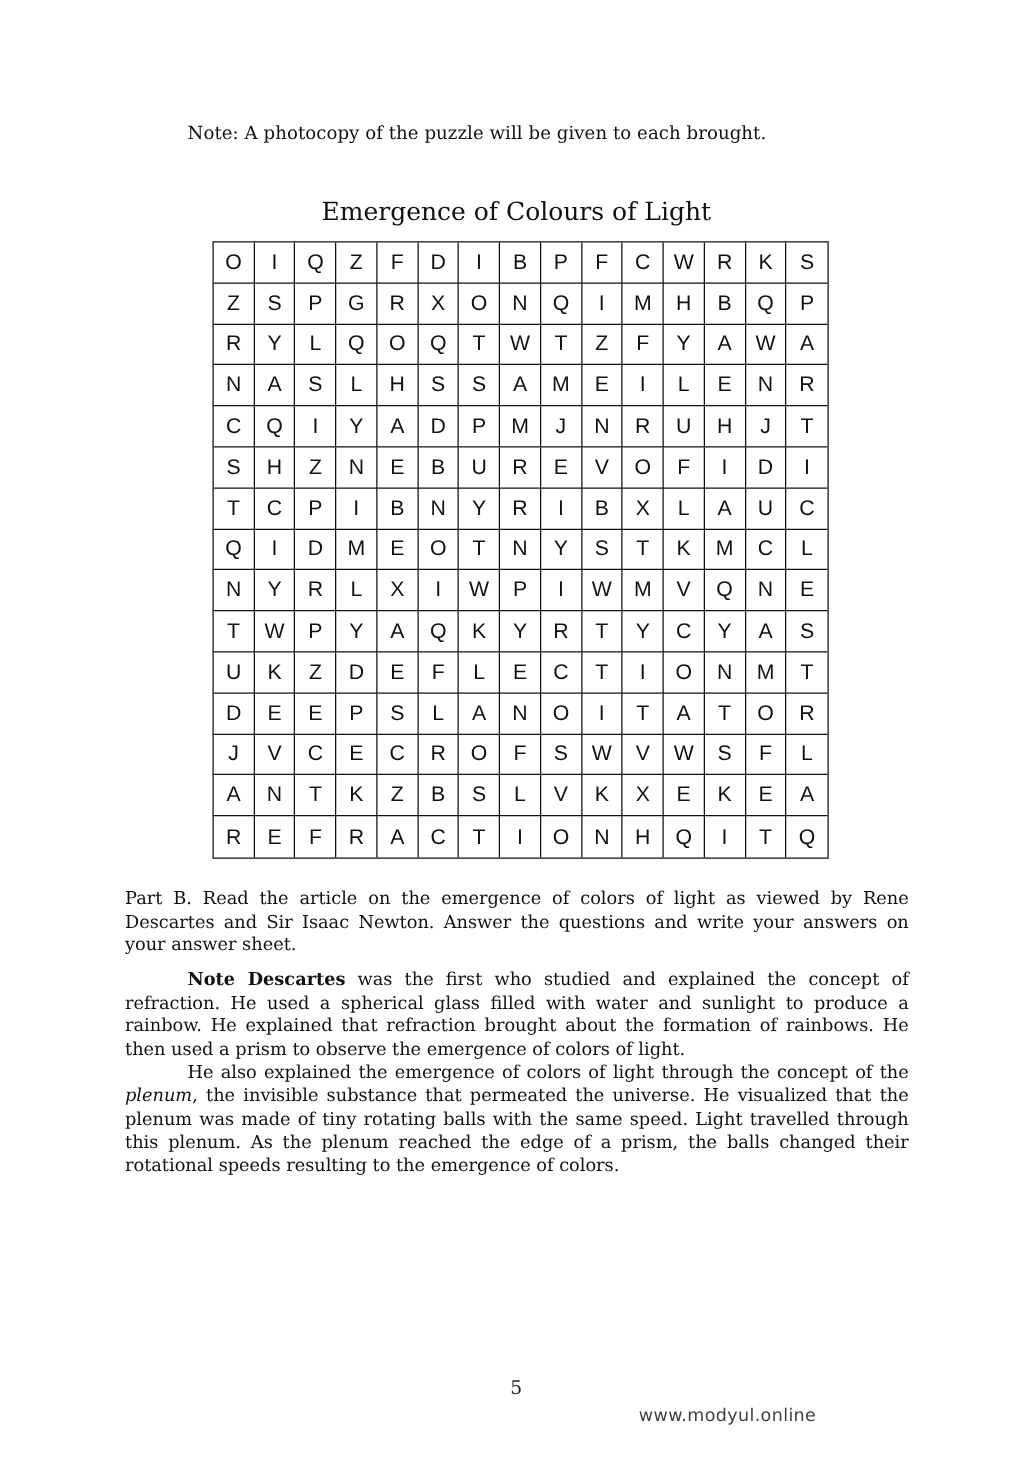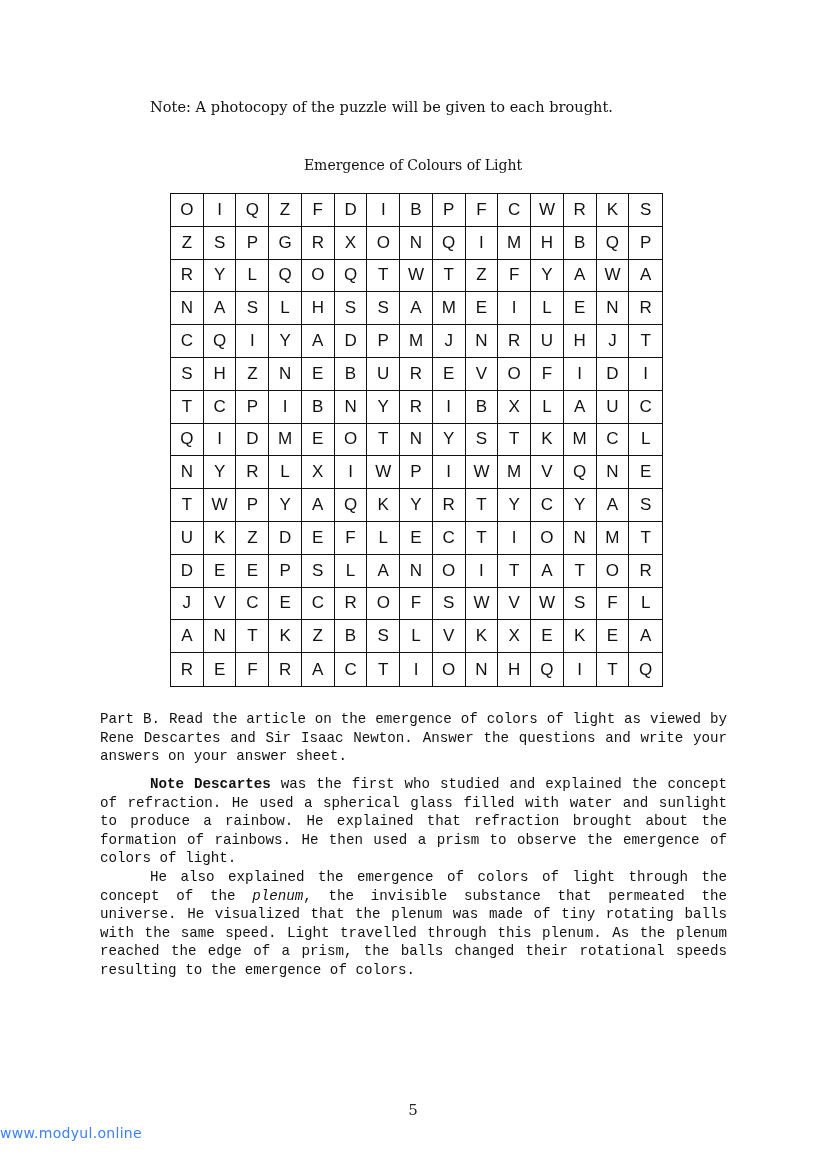--- a/index.html
+++ b/index.html
@@ -1,38 +1,38 @@
 <!DOCTYPE html>
 <html><head>
   <meta charset="utf-8">
   <style>
     html, body { margin: 0; padding: 0; background: #ffffff; }
     body { width: 826px; height: 1169px; position: relative; overflow: hidden;
            font-family: "DejaVu Serif", "Liberation Serif", serif; color: #111; }
     .note { position: absolute; left: 150px; top: 99px; font-size: 14.5px; letter-spacing: 0.05px; }
-    .puzzle-title { position: absolute; left: 0; width: 826px; top: 157px; text-align: center; font-size: 14px; }
+    .puzzle-title { position: absolute; left: 0; width: 826px; top: 157px; text-align: center; font-size: 20px; }
     .grid { position: absolute; left: 170px; top: 193px; width: 493px; height: 494px;
             border: 1.5px solid #111; box-sizing: border-box;
             display: grid; grid-template-columns: repeat(15, 1fr); grid-template-rows: repeat(15, 1fr); }
     .cell { border-right: 1.5px solid #111; border-bottom: 1.5px solid #111; box-sizing: border-box;
             display: flex; align-items: center; justify-content: center;
             font-family: "Liberation Sans", "DejaVu Sans", sans-serif; font-size: 17px; color: #111; }
     .cell.last-col { border-right: none; }
     .cell.last-row { border-bottom: none; }
     .article { position: absolute; left: 100px; width: 627px; font-size: 14.2px; line-height: 18.6px;
                text-align: justify; }
-    .article p { margin: 0; font-family: Liberation Mono, monospace; }
+    .article p { margin: 0; }
     .indent { text-indent: 50px; }
     .part-b { top: 710px; }
     .descartes { top: 775px; }
     .newton { top: 969px; }
     .page-number { position: absolute; left: 0; width: 826px; top: 1101px; text-align: center;
                    font-size: 15px; color: #222; }
-    .watermark { position: absolute; left: 0; width: 653px; top: 1125px; text-align: left;
-                 font-family: "DejaVu Sans", sans-serif; font-size: 14px; color: #3b82f6; letter-spacing: 0.3px; }
+    .watermark { position: absolute; left: 0; width: 653px; top: 1125px; text-align: right;
+                 font-family: "DejaVu Sans", sans-serif; font-size: 14px; color: #404040; letter-spacing: 0.3px; }
     b { font-weight: bold; }
   </style>
 </head>
 <body>
 
 <div class="note">Note: A photocopy of the puzzle will be given to each brought.</div>
 
 <div class="puzzle-title">Emergence of Colours of Light</div>
 
 <div class="grid" id="word-grid">

